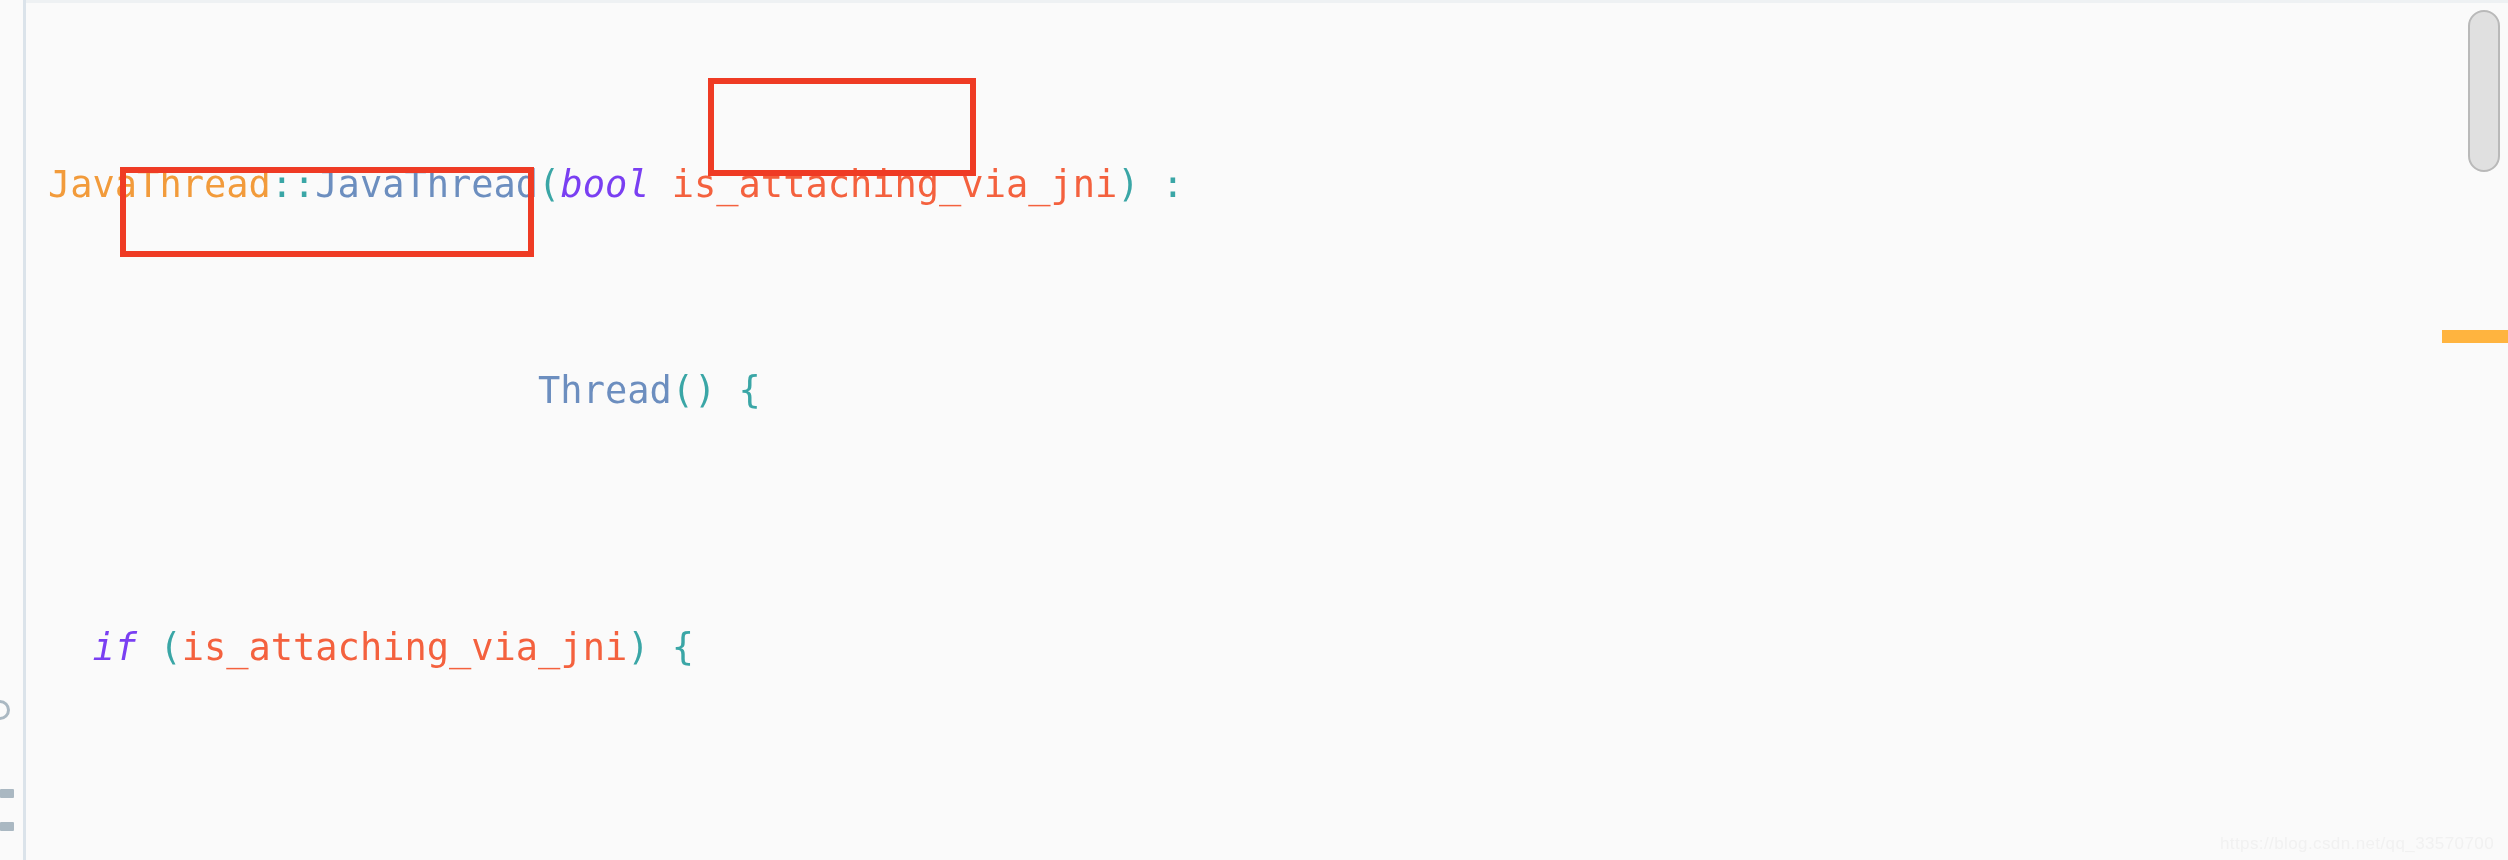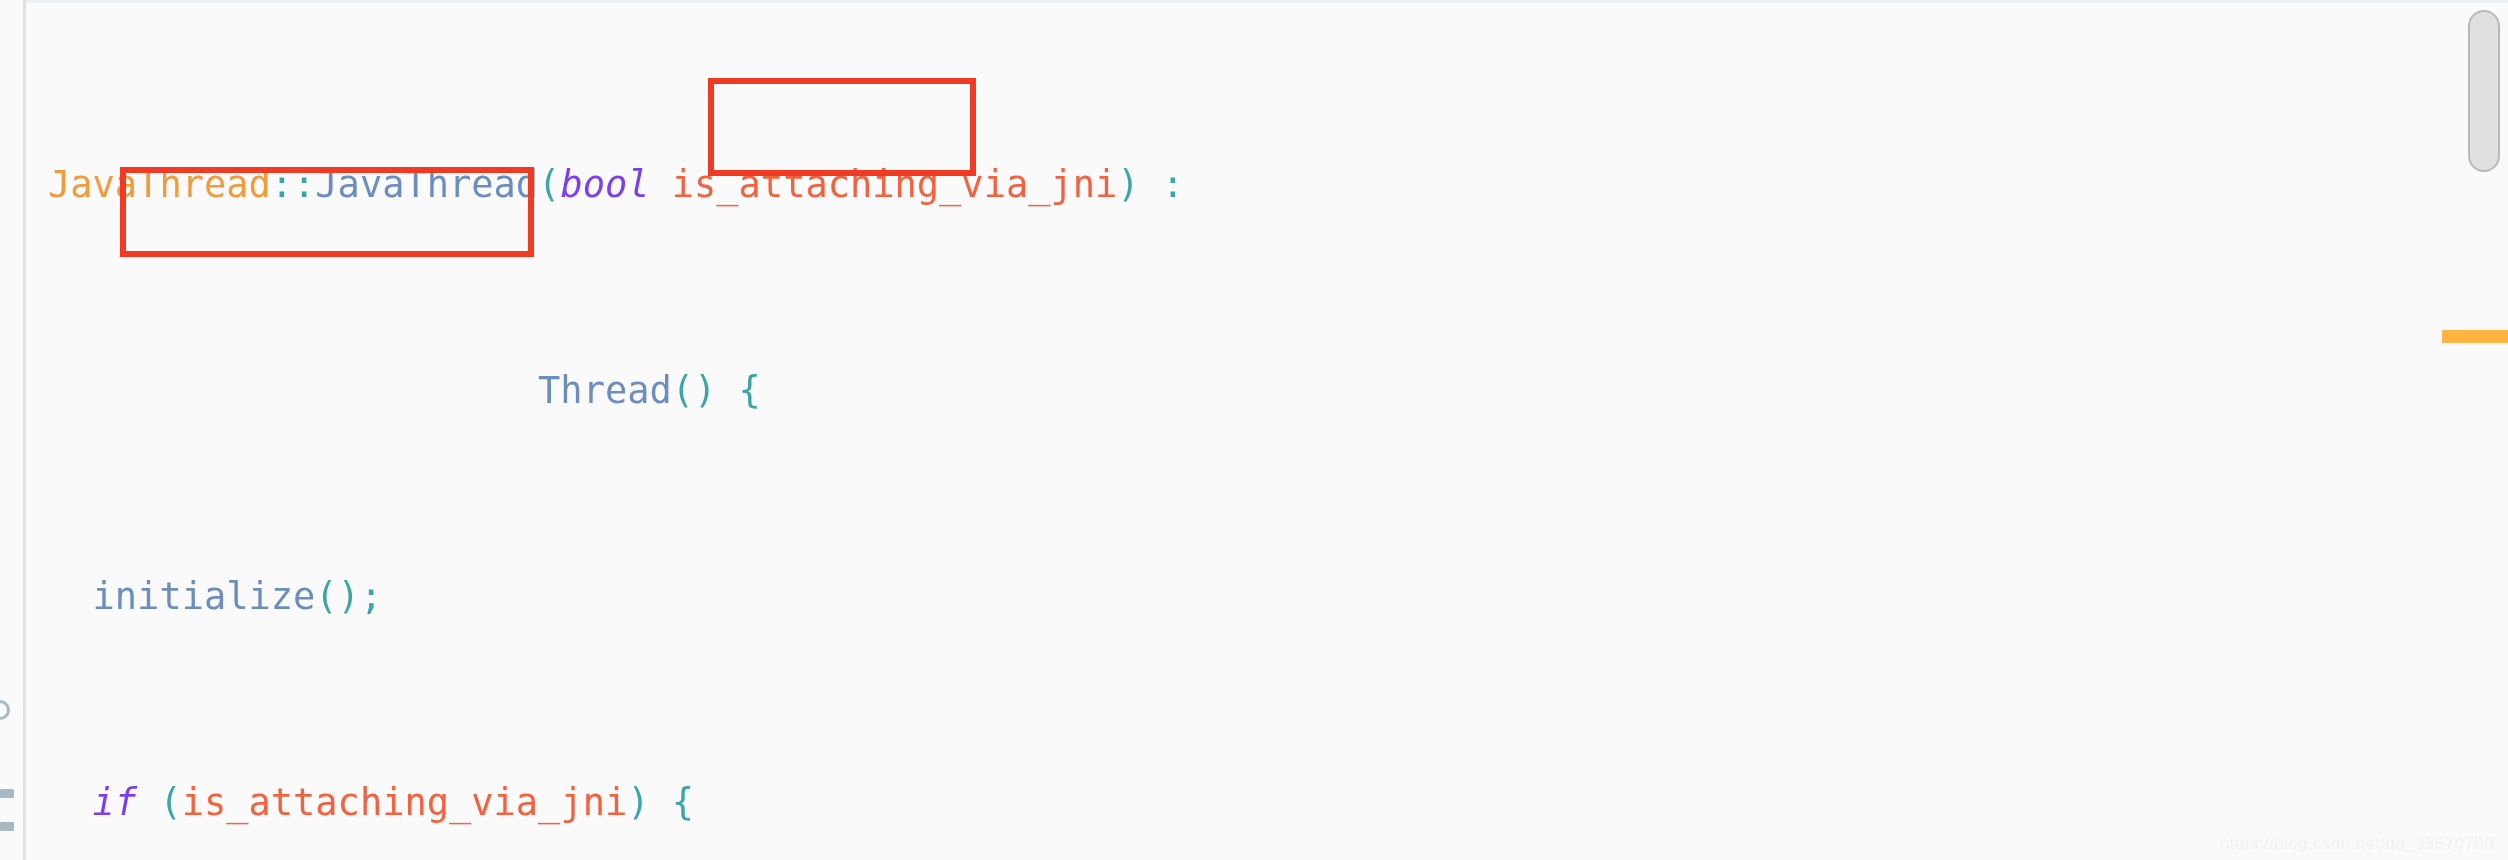--- a/index.html
+++ b/index.html
@@ -149,21 +149,20 @@
     <div class="gutter-marker" style="top:789px;"></div>
     <div class="gutter-marker" style="top:822px;"></div>
   </div>
 
   <div class="code">
 
     <div class="line"><span class="t-type">JavaThread</span><span class="t-punct">::</span><span class="t-func">JavaThread</span><span class="t-punct">(</span><span class="t-kw">bool</span><span class="t-var"> </span><span class="t-var">is_attaching_via_jni</span><span class="t-punct">)</span><span class="t-punct"> :</span></div>
 
     <div class="line"><span class="t-plain">                      </span><span class="t-func">Thread</span><span class="t-punct">()</span><span class="t-punct"> {</span></div>
 
-    <div class="line"><span class="t-plain">  </span><span class="t-func">initialize</span><span class="t-punct">();</span></div>
 
     <div class="line"><span class="t-plain">  </span><span class="t-kw">if</span><span class="t-punct"> (</span><span class="t-var">is_attaching_via_jni</span><span class="t-punct">) {</span></div>
 
     
 
     
 
     
 
     

